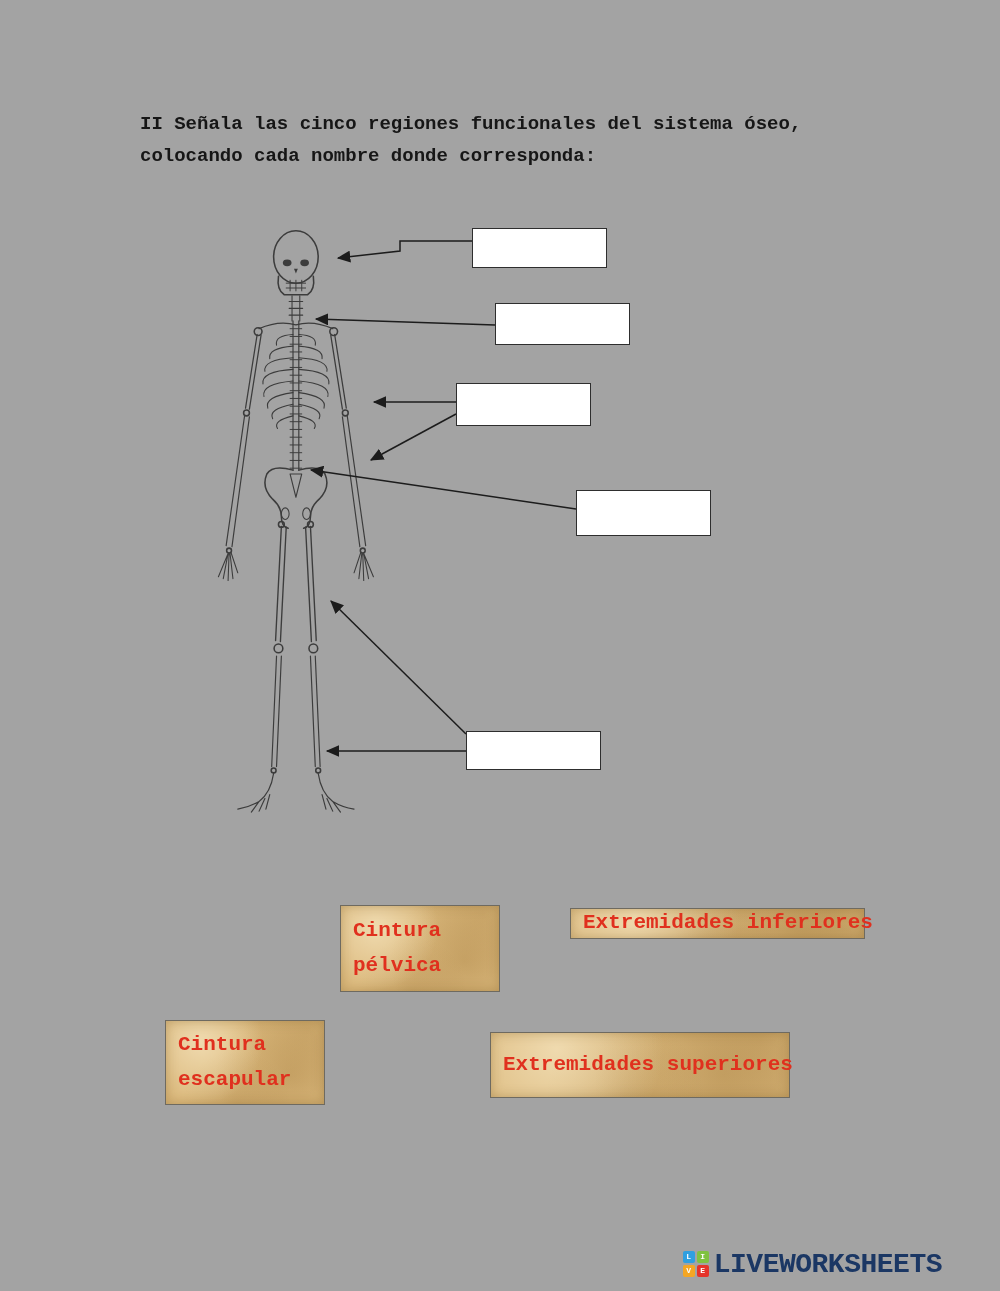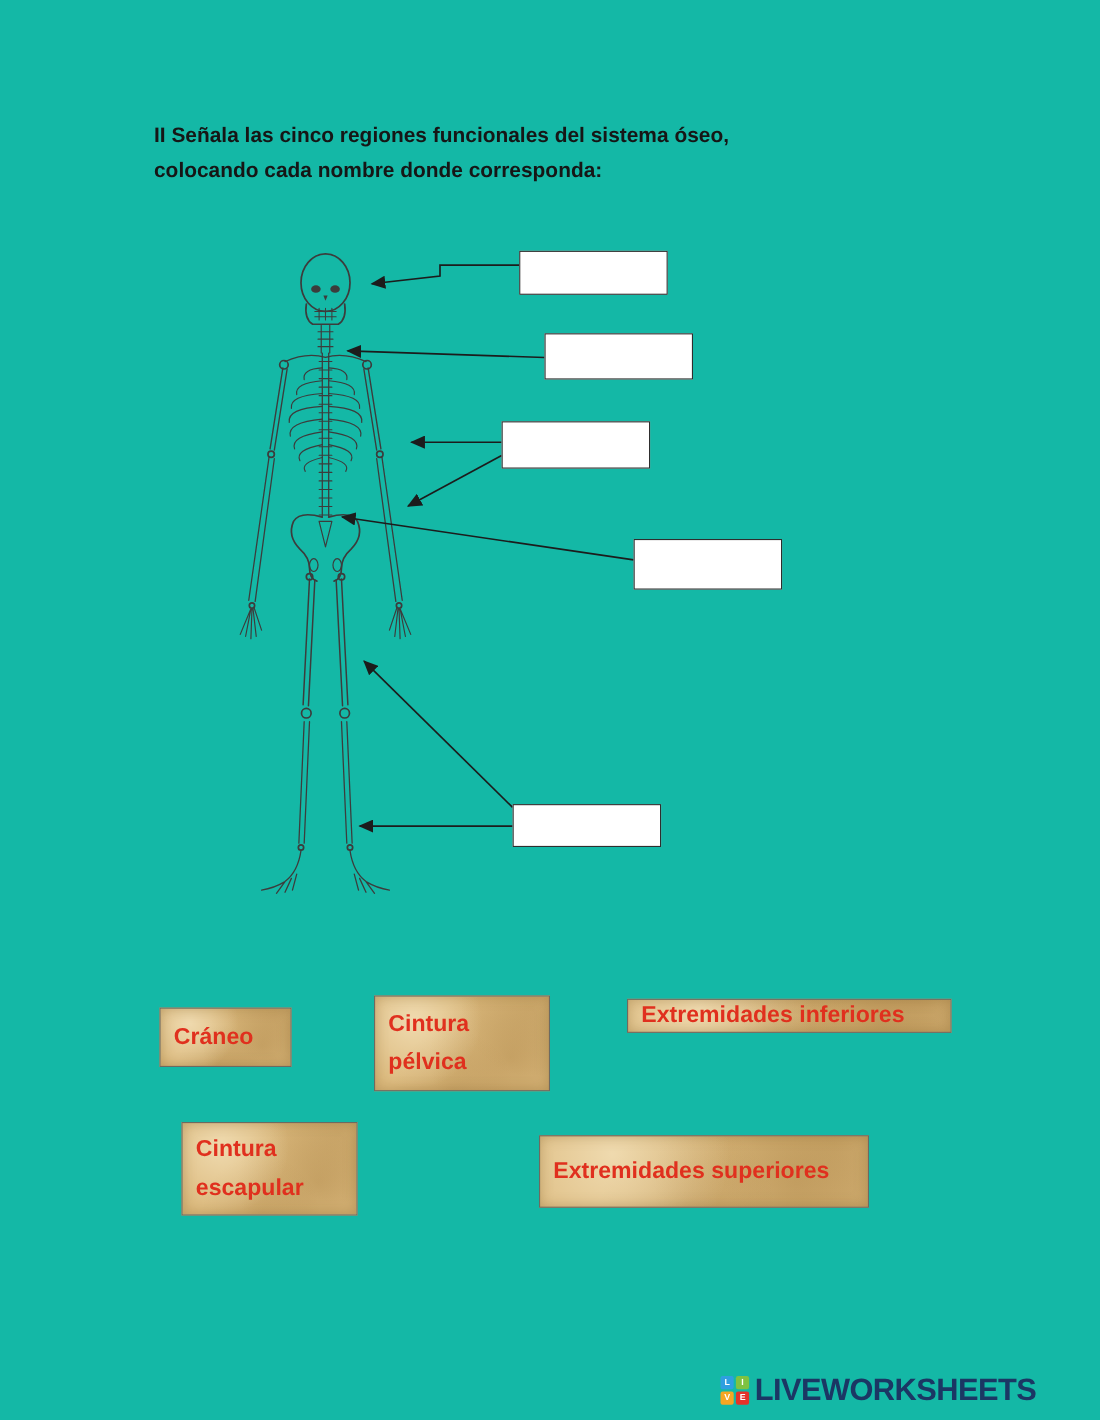--- a/index.html
+++ b/index.html
@@ -1,18 +1,18 @@
 <!DOCTYPE html>
 <html><head>
 <meta charset="utf-8">
 <style>
   html,body{margin:0;padding:0;background:#ffffff;}
   .page{
-    position:relative;width:1000px;height:1291px;background:#14b8a6;
-    font-family:Liberation Sans, sans-serif;overflow:hidden;
+    position:relative;width:1000px;height:1291px;background:#a3a3a3;
+    font-family:Liberation Mono, monospace;overflow:hidden;
   }
   .title{
     position:absolute;left:140px;top:108px;width:720px;
     font-size:19px;font-weight:bold;color:#161616;line-height:1.7;
   }
   .title span{display:block;}
   .skeleton-svg{position:absolute;left:178px;top:226px;width:230px;height:620px;z-index:1;}
   .arrows-svg{position:absolute;left:0;top:0;z-index:2;}
   .answer-box{
     position:absolute;background:#ffffff;border:1.5px solid #2e2e2e;z-index:3;
@@ -141,23 +141,20 @@
       <line x1="466" y1="751" x2="327" y2="751" marker-end="url(#ah)"></line>
     </g>
   </svg>
 
   <div class="answer-box" style="left:472px;top:228px;width:135px;height:40px;"></div>
   <div class="answer-box" style="left:495px;top:303px;width:135px;height:42px;"></div>
   <div class="answer-box" style="left:456px;top:383px;width:135px;height:43px;"></div>
   <div class="answer-box" style="left:576px;top:490px;width:135px;height:46px;"></div>
   <div class="answer-box" style="left:466px;top:731px;width:135px;height:39px;"></div>
 
-  <div class="tile" style="left:145px;top:916px;width:120px;height:54px;">
-    <span>Cráneo</span>
-  </div>
 
   <div class="tile" style="left:340px;top:905px;width:160px;height:87px;">
     <span>Cintura</span>
     <span>pélvica</span>
   </div>
 
   <div class="tile" style="left:570px;top:908px;width:295px;height:31px;">
     <span>Extremidades inferiores</span>
   </div>
 

